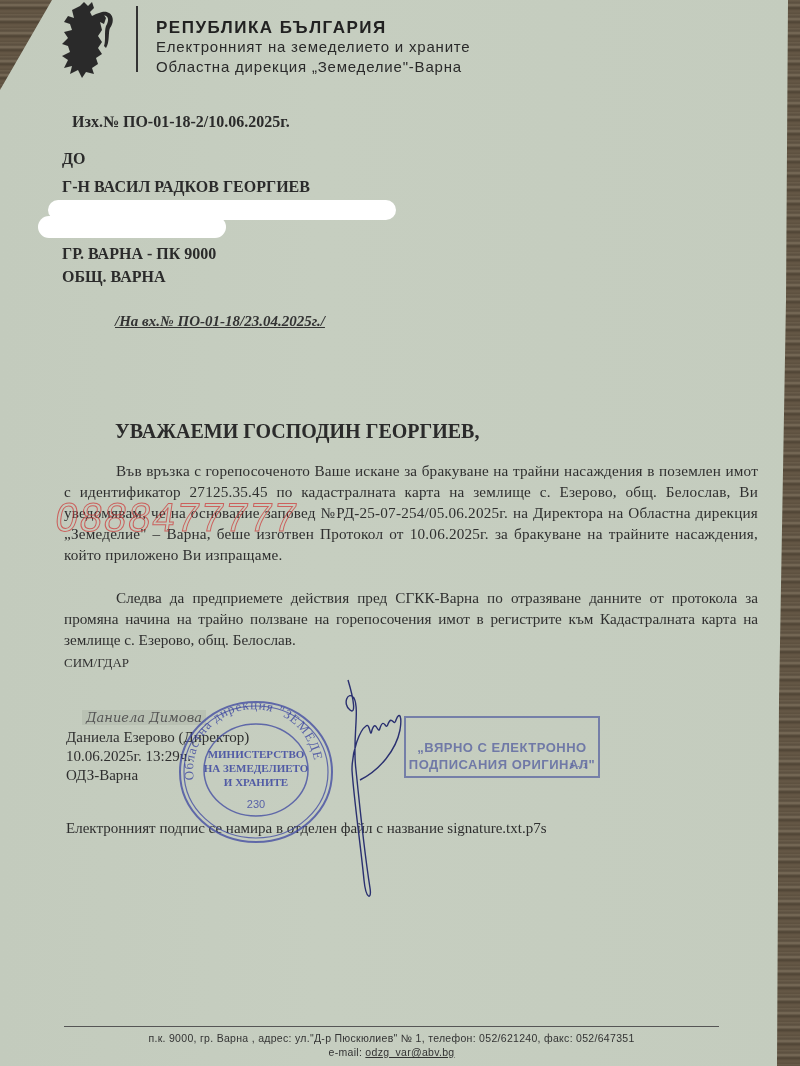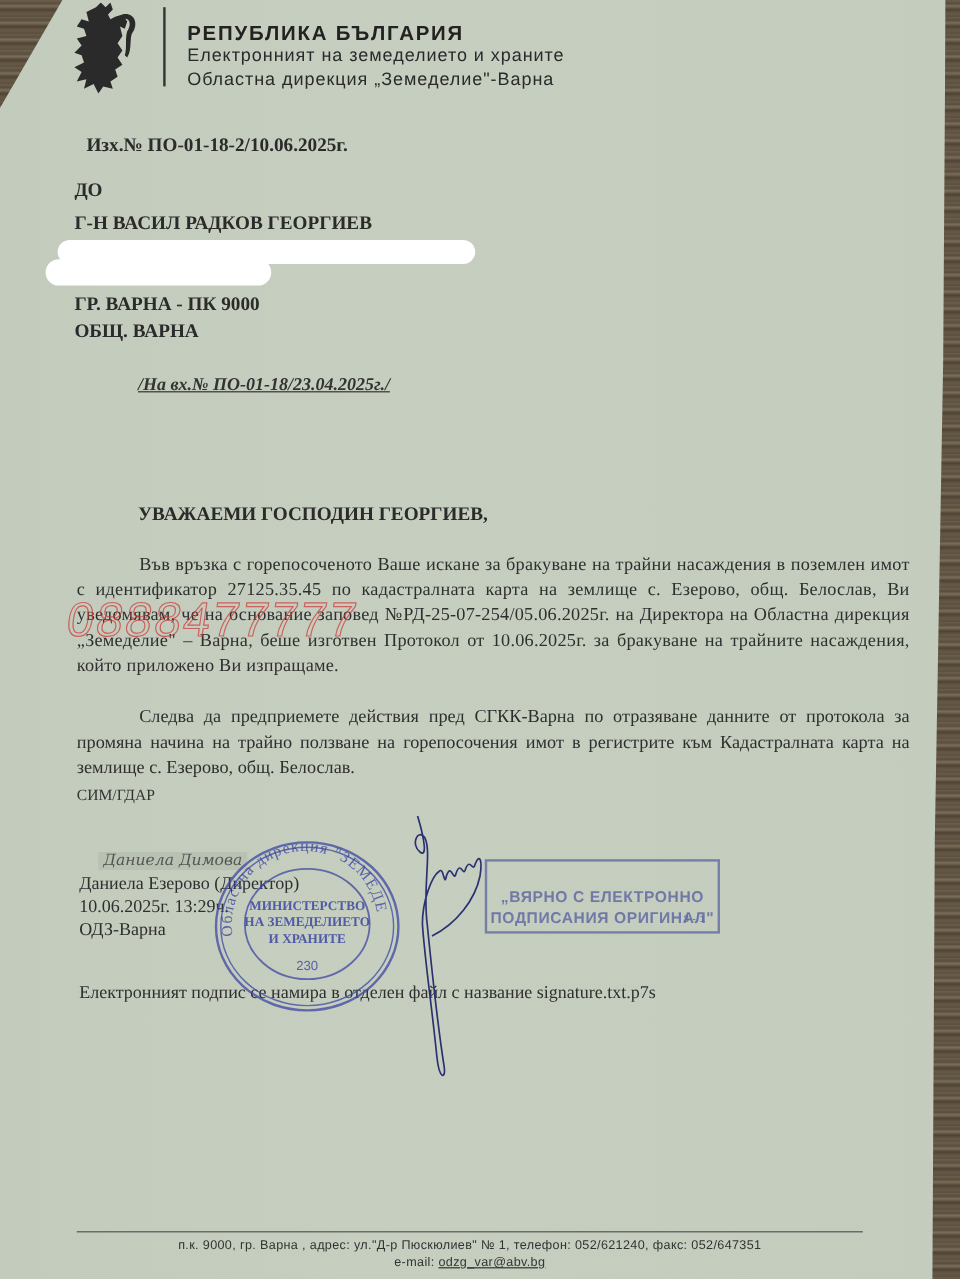--- a/index.html
+++ b/index.html
@@ -66,21 +66,21 @@
       text-decoration: underline; color: #333;
     }
     .body-text {
       font-size: 15.2px; color: #2f2f2f; line-height: 21px;
     }
     .subject {
       left: 44px; top: 365px; width: 710px; text-align: justify;
     }
     .subject .lbl { font-weight: bold; text-decoration: underline; margin-left: 70px; }
     .salut {
-      left: 115px; top: 420px; font-size: 16px; font-weight: bold; color: #2b2b2b; text-align: right;
+      left: 115px; top: 420px; font-size: 20px; font-weight: bold; color: #2b2b2b; text-align: right;
     }
     .para1 {
       left: 64px; top: 460px; width: 694px; text-align: justify; letter-spacing: 0.2px;
     }
     .para2 {
       left: 64px; top: 575px; width: 694px; text-align: justify; margin-top: 12px;
     }
     .indent { display: inline-block; width: 52px; }
     .initials {
       left: 64px; top: 655px; font-size: 13px; color: #333; text-align: right;

